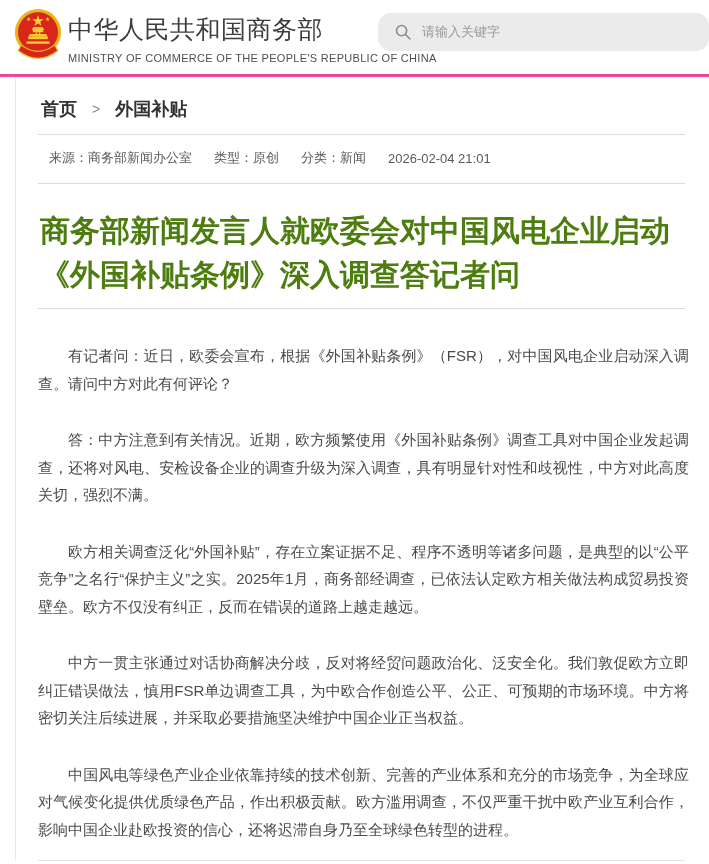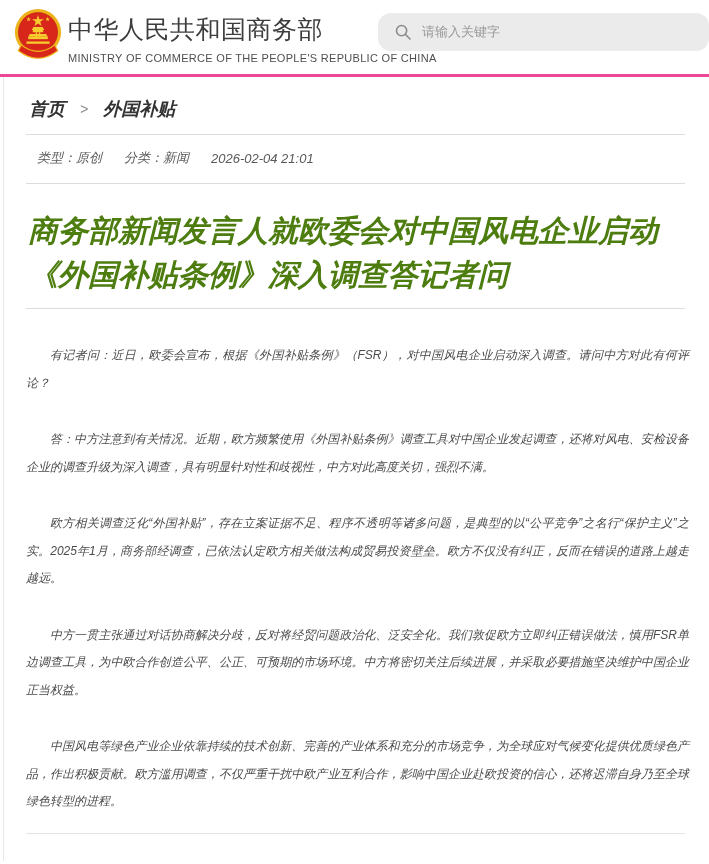--- a/index.html
+++ b/index.html
@@ -56,25 +56,24 @@
   }
   .search-box svg { flex: 0 0 auto; }
   .search-placeholder {
     margin-left: 11px;
     font-size: 13px;
     color: #999;
   }
 
   
   .content {
-    margin-left: 3px;
+    margin-left: 15px;
     border-left: 1px solid #e8e8e8;
     min-height: 784px;
     background: #fff;
-    font-style: italic;
   }
   .divider { height: 1px; background: #dcdcdc; margin: 0 24px 0 22px; }
 
   
   .breadcrumb {
     display: flex;
     align-items: center;
     padding: 20px 0 13px 25px;
   }
   .crumb {
@@ -109,21 +108,21 @@
     max-width: 646px;
     font-size: 30px;
     line-height: 44px;
     font-weight: 700;
     color: #4d7c0f;
   }
   .title-divider { margin: 11px 4px 0 0; }
   .article-body { margin-top: 33px; }
   .article-body p {
     margin: 0 0 29px 0;
-    font-size: 12px;
+    font-size: 15px;
     line-height: 27.5px;
     color: #4a4a4a;
     text-indent: 2em;
     text-align: justify;
   }
   .article-body p:last-child { margin-bottom: 0; }
   .bottom-divider { margin: 17px 4px 0 0; background: #e3e3e3; }
 </style>
 </head>
 <body>
@@ -170,20 +169,21 @@
 
     <div class="breadcrumb">
       <span class="crumb">首页</span>
       <span class="crumb-sep">&gt;</span>
       <span class="crumb">外国补贴</span>
     </div>
 
     <div class="divider"></div>
 
     <div class="meta-row">
+      <span class="meta-item">来源：商务部新闻办公室</span>
       <span class="meta-item">类型：原创</span>
       <span class="meta-item">分类：新闻</span>
       <span class="meta-item">2026-02-04 21:01</span>
     </div>
 
     <div class="divider"></div>
 
     <div class="article">
       <h1 class="article-title">商务部新闻发言人就欧委会对中国风电企业启动《外国补贴条例》深入调查答记者问</h1>
 

